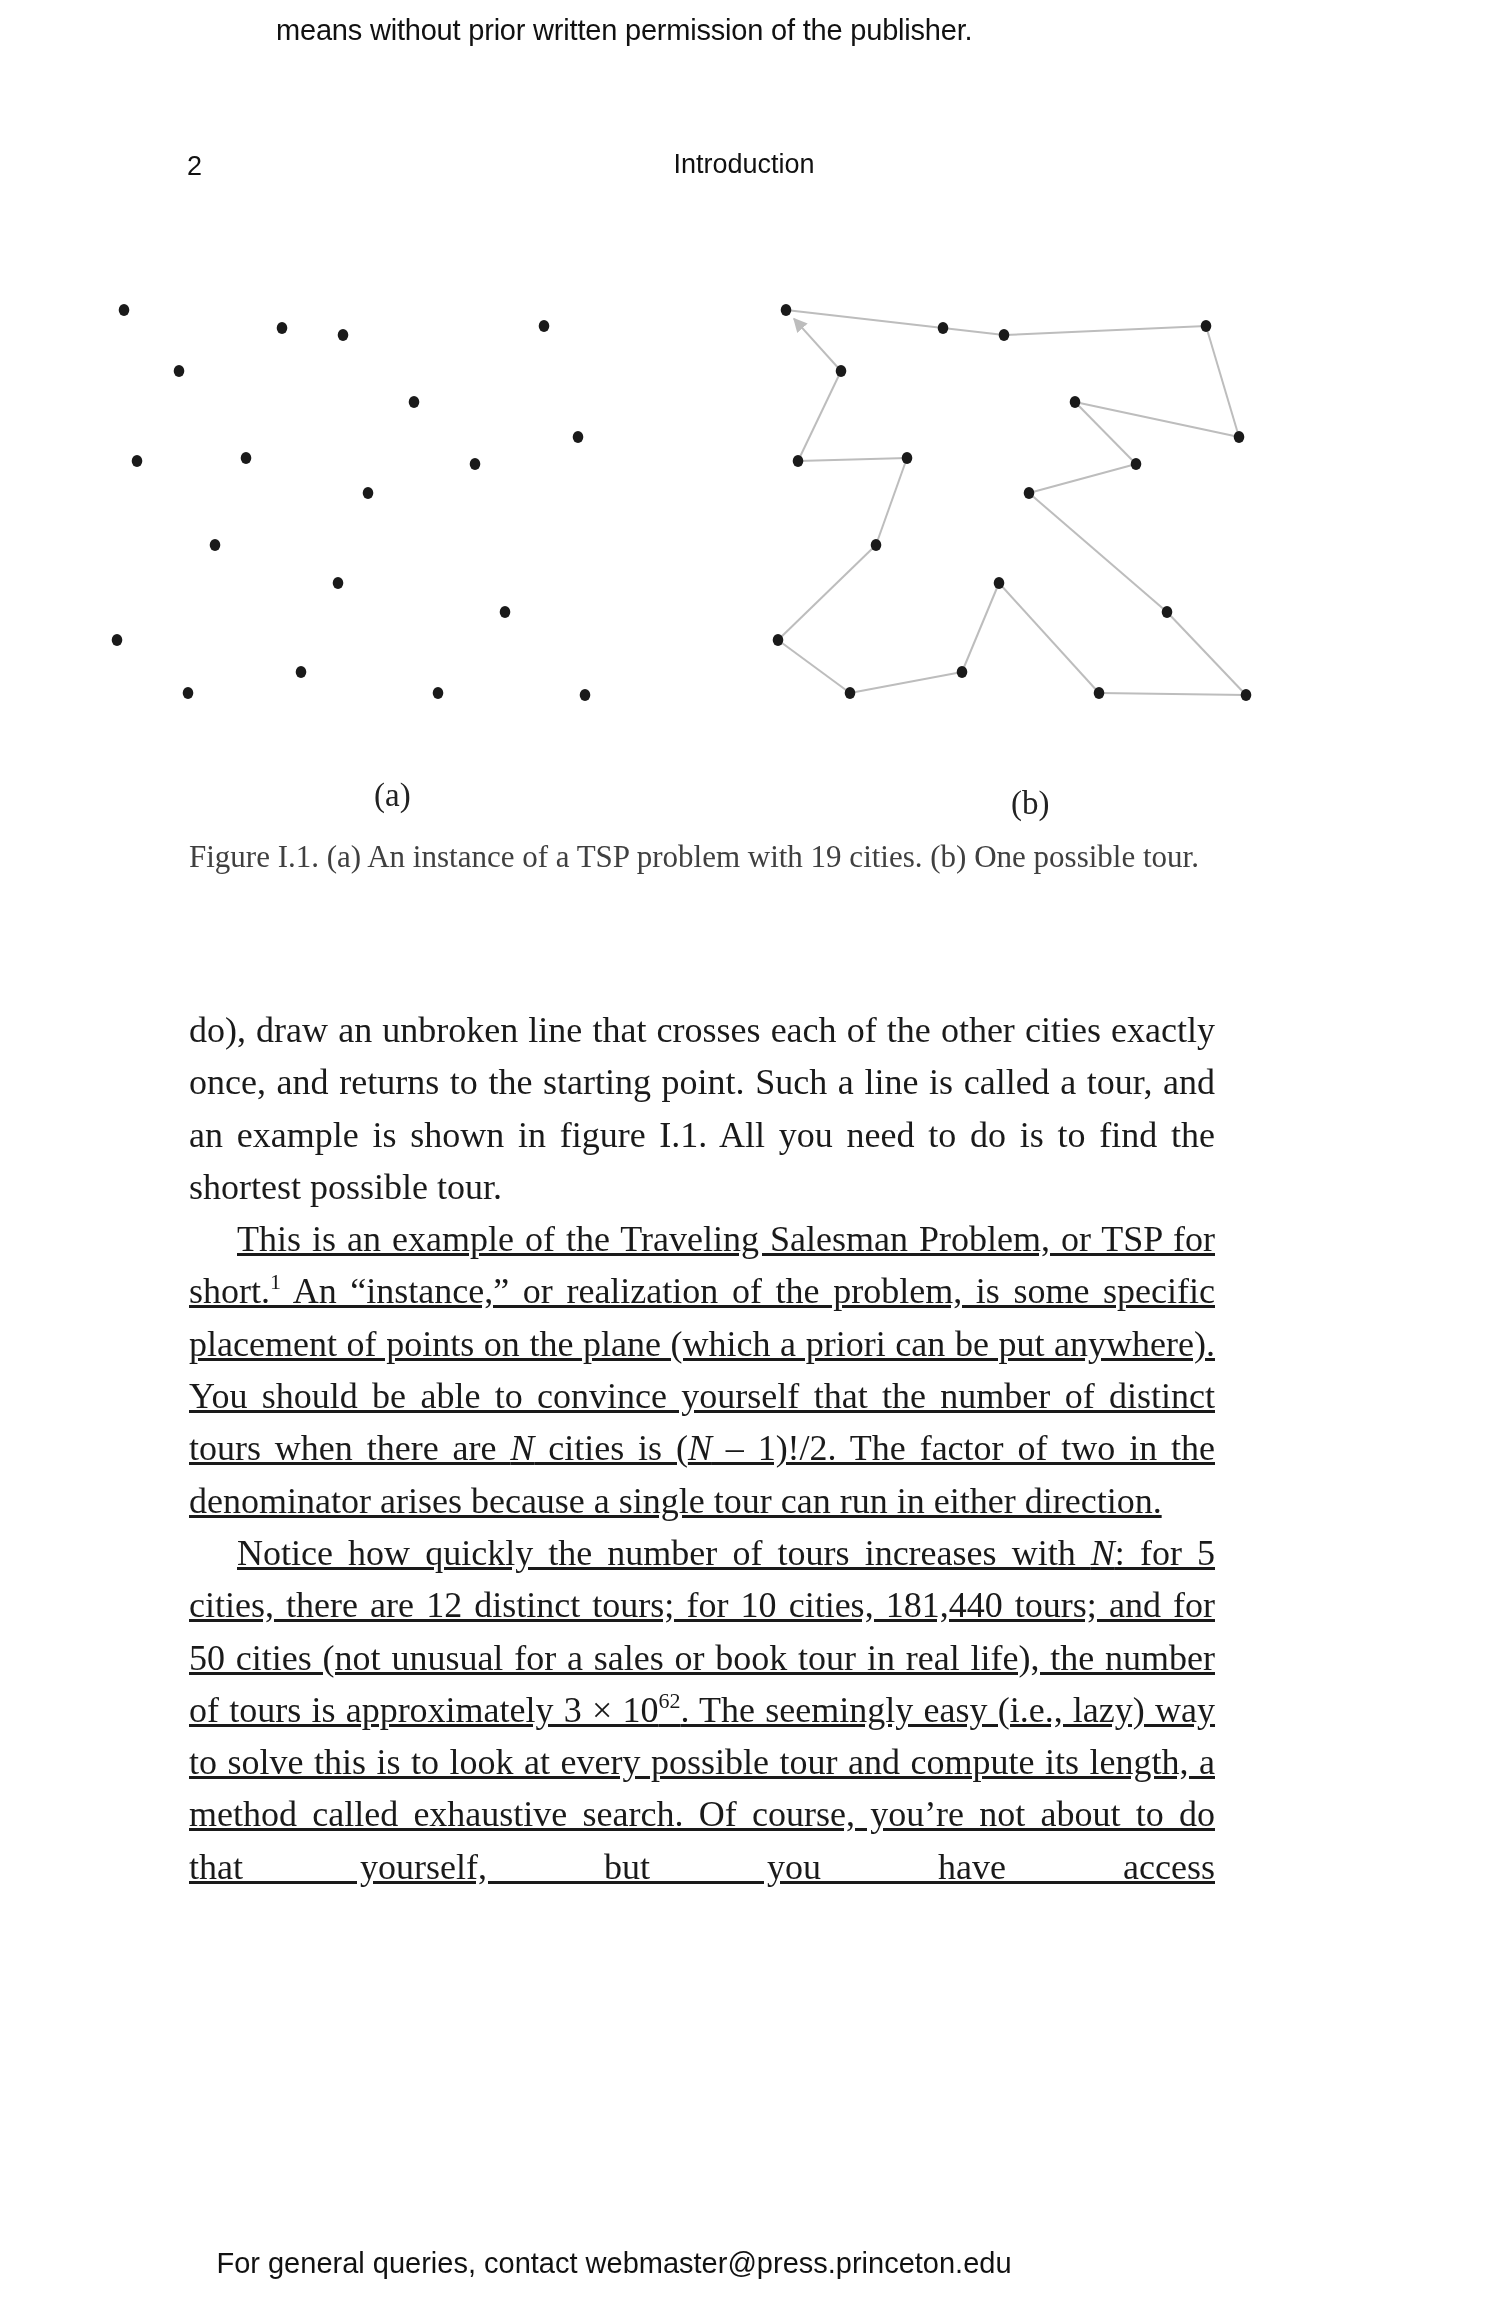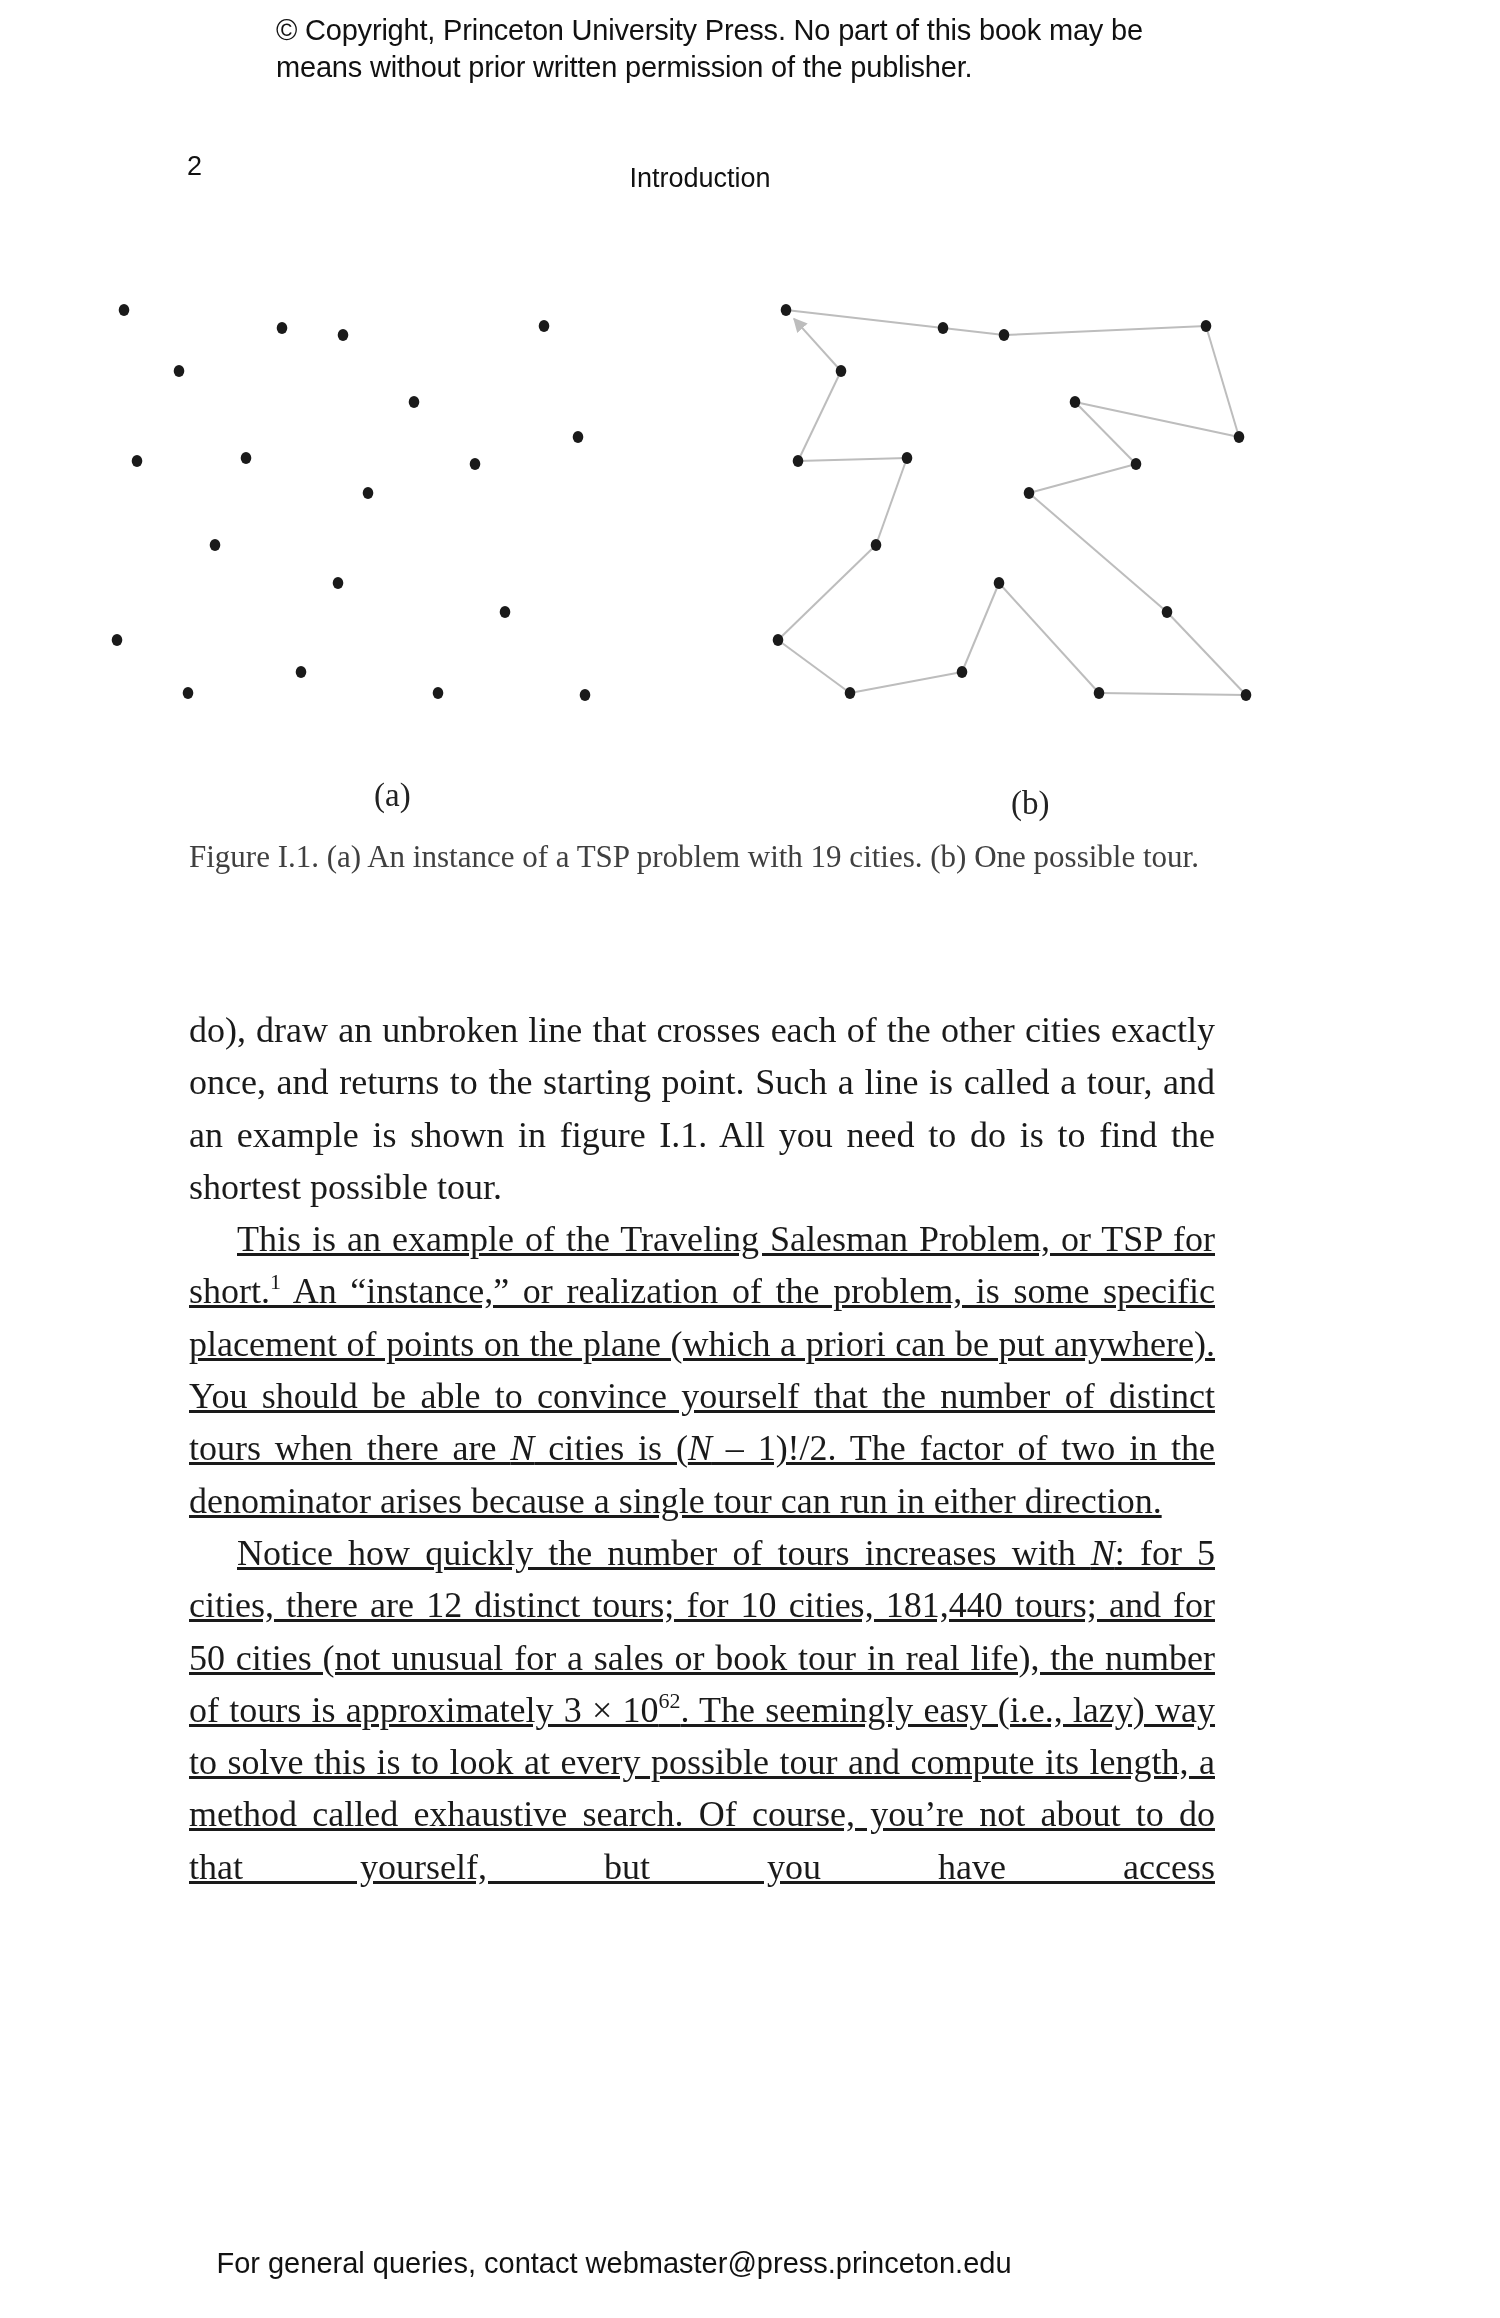--- a/index.html
+++ b/index.html
@@ -8,22 +8,22 @@
     .serif { font-family: "Liberation Serif", serif; }
     .copyright {
       position: absolute; left: 276px; top: 12px; width: 1000px;
       font-size: 29px; line-height: 36.5px; color: #111;
       letter-spacing: -0.2px;
     }
     .page-num {
       position: absolute; left: 187px; top: 150px; font-size: 27px; line-height: 32px; color: #111;
     }
     .running-head {
-      position: absolute; left: 0; width: 1400px; top: 162px; text-align: center;
-      font-size: 27px; line-height: 32px; color: #111;
+      position: absolute; left: 0; width: 1400px; top: 148px; text-align: center;
+      font-size: 27px; line-height: 32px; color: #111; padding-left: 44px;
     }
     svg.figure { position: absolute; left: 0; top: 0; }
     .panel-label {
       position: absolute; font-size: 33px; line-height: 40px; color: #222;
     }
     .caption {
       position: absolute; left: 189px; top: 834px; width: 1026px;
       font-size: 31px; line-height: 45px; color: #404040;
       text-align: justify; text-align-last: left;
     }
@@ -37,21 +37,20 @@
     sup { font-size: 22px; line-height: 0; vertical-align: 14px; }
     .footer {
       position: absolute; left: 0; width: 1228px; top: 2246px; text-align: center;
       font-size: 29px; line-height: 34px; color: #111;
     }
   </style>
 </head>
 <body>
 
 <div class="copyright sans">
-  <div>© Copyright, Princeton University Press. No part of this book may be</div>
   <div>means without prior written permission of the publisher.</div>
 </div>
 
 <div class="page-num sans">2</div>
 <div class="running-head sans">Introduction</div>
 
 <svg class="figure" width="1500" height="760" viewBox="0 0 1500 760">
   <defs>
     <marker id="arrowhead" viewBox="0 0 10 10" refX="9" refY="5" markerWidth="7" markerHeight="7" orient="auto-start-reverse">
       <path d="M0,0 L10,5 L0,10 z" fill="#bdbdbd"></path>

